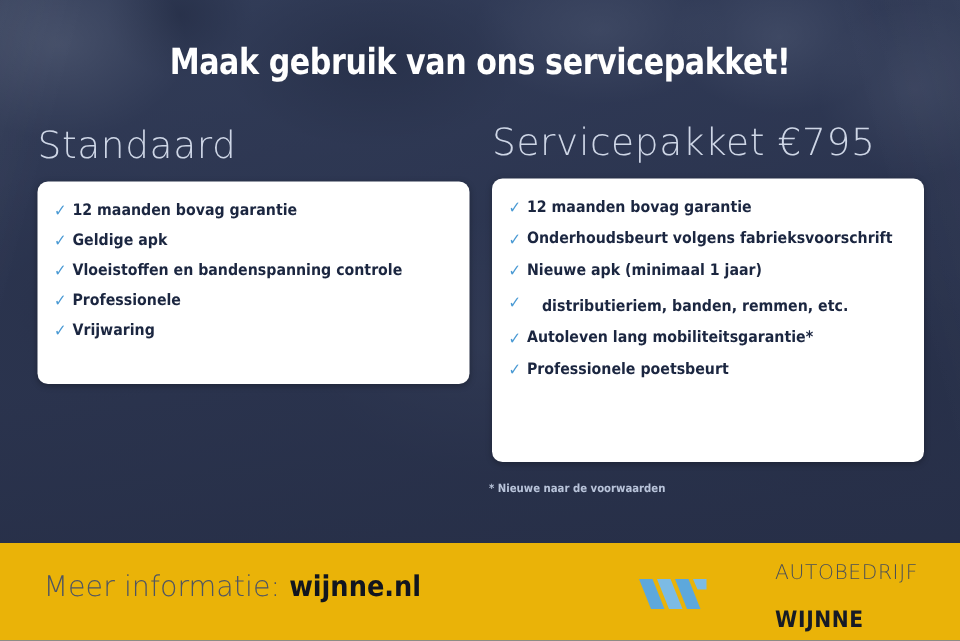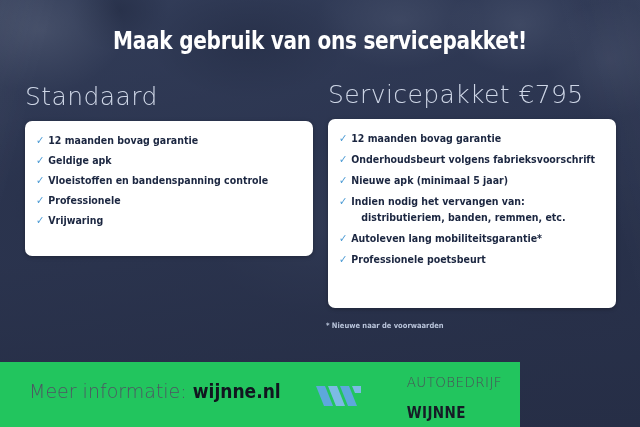--- a/index.html
+++ b/index.html
@@ -153,43 +153,43 @@
     font-size: 7.5px;
     font-weight: bold;
     font-family: "DejaVu Sans Condensed", "Liberation Sans Narrow", "Liberation Sans", sans-serif;
   }
 
   
   .footer {
     position: absolute;
     left: 0;
     top: 362px;
-    width: 520px;
+    width: 640px;
     height: 65px;
-    background: #22c55e;
+    background: #eab308;
   }
   .footer-info {
     position: absolute;
     left: 29px;
     top: 18px;
     font-size: 19px;
     color: #4f5563;
     font-weight: 300;
     font-family: "DejaVu Sans Light", "Liberation Sans", sans-serif;
     white-space: nowrap;
   }
   .footer-info .site {
     color: #11151f;
     font-weight: bold;
     font-family: "DejaVu Sans Condensed", "Liberation Sans Narrow", "Liberation Sans", sans-serif;
   }
 
   .logo {
     position: absolute;
-    right: 18px;
+    right: 28px;
     top: 14px;
     display: flex;
     align-items: center;
     gap: 37px;
   }
   .logo-mark { margin-right: 8px; }
   .logo-words { line-height: 1; }
   .logo-top {
     display: block;
     font-size: 13.5px;
@@ -256,26 +256,25 @@
         <li>
           <span class="check">✓</span>
           <span class="li-text">12 maanden bovag garantie</span>
         </li>
         <li>
           <span class="check">✓</span>
           <span class="li-text">Onderhoudsbeurt volgens fabrieksvoorschrift</span>
         </li>
         <li>
           <span class="check">✓</span>
-          <span class="li-text">Nieuwe apk (minimaal 5 jaar)</span>
+          <span class="li-text">Nieuwe apk (minimaal 1 jaar)</span>
         </li>
         <li>
           <span class="check">✓</span>
           <span>
-            <span class="li-text">Indien nodig het vervangen van:</span>
             <span class="li-sub">distributieriem, banden, remmen, etc.</span>
           </span>
         </li>
         <li>
           <span class="check">✓</span>
           <span class="li-text">Autoleven lang mobiliteitsgarantie*</span>
         </li>
         <li>
           <span class="check">✓</span>
           <span class="li-text">Professionele poetsbeurt</span>

